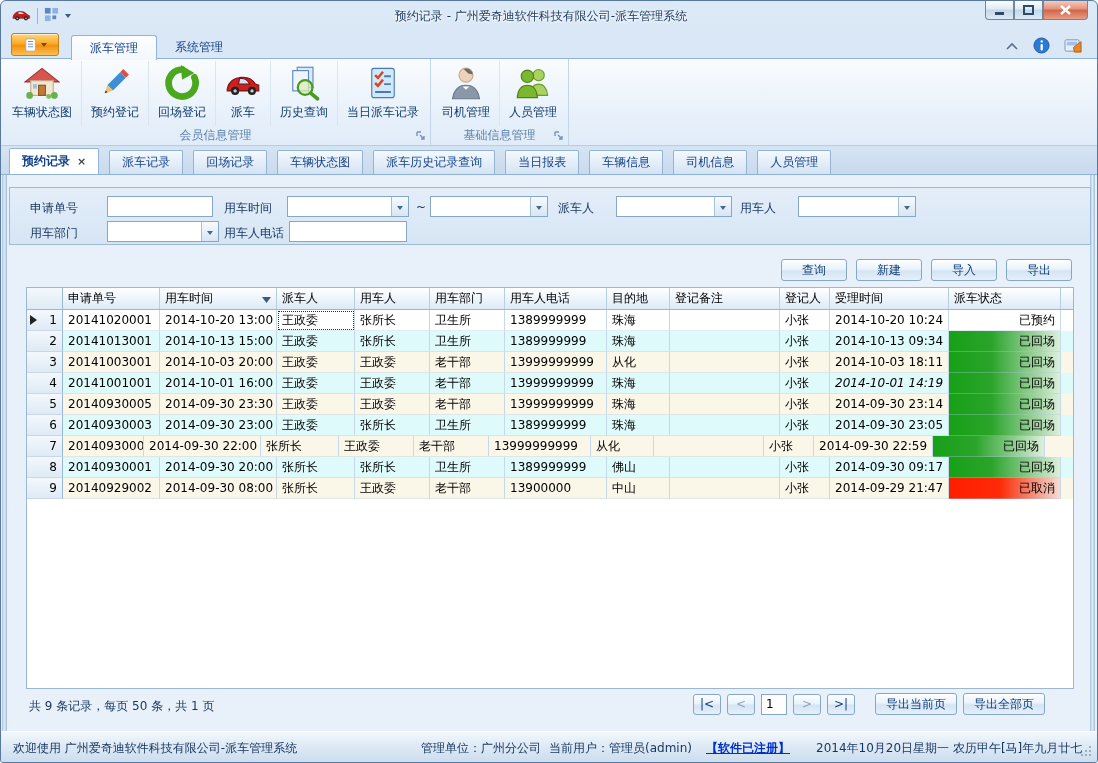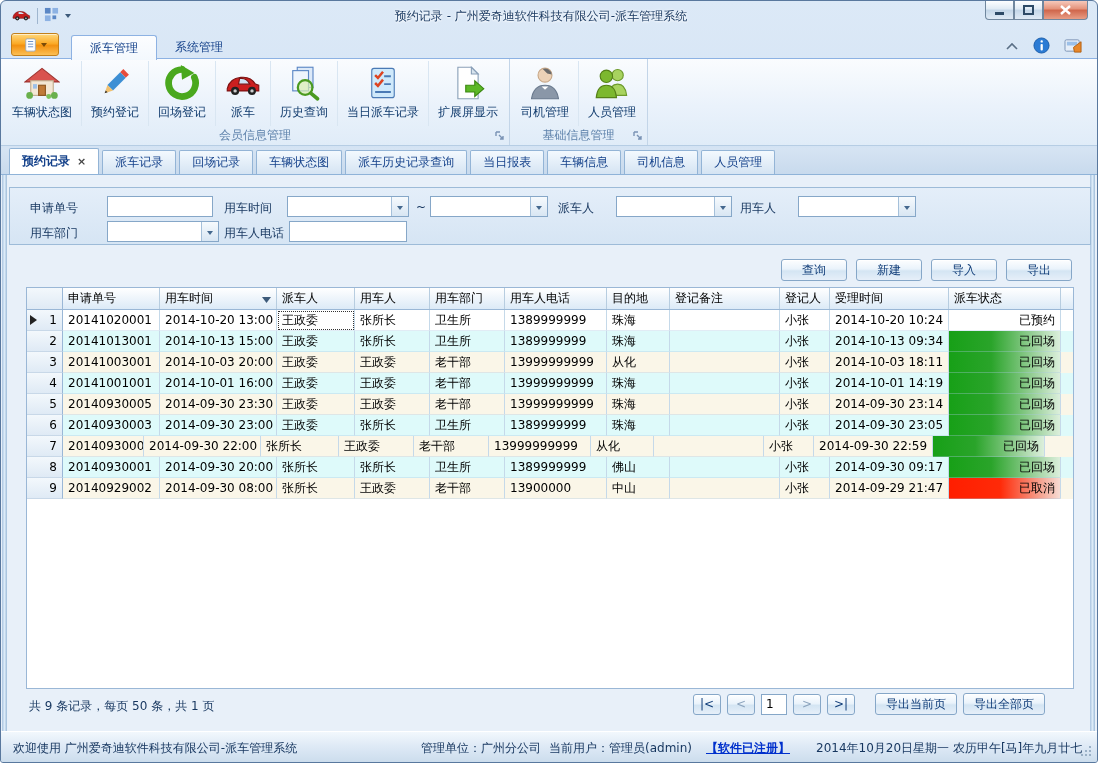--- a/index.html
+++ b/index.html
@@ -47,21 +47,21 @@
   .ricon { width:36px; height:36px; display:block; margin:1px 0 3px; }
   .ricon svg { width:36px; height:36px; display:block; }
   .ritem-label { color:#123c6e; white-space:nowrap; }
   .rgroup-footer { height:19px; position:relative; display:flex; align-items:center; justify-content:center;
     color:#5e82ab; }
   .launcher { position:absolute; right:3px; bottom:3px; width:12px; height:12px; cursor:default; }
 
   
   .doctabs { position:absolute; left:0; top:147px; right:0; height:27px;
     background:linear-gradient(#d6e4f3,#c8daed); border-bottom:1px solid #8fb3d8;
-    display:flex; align-items:flex-end; padding:0 0 0 8px; gap:3px; }
+    display:flex; align-items:flex-end; padding:0 0 0 8px; gap:10px; }
   .dtab { height:24px; padding:0 12px; display:flex; align-items:center; gap:7px;
     border:1px solid #93b4d6; border-bottom:none; border-radius:2px 2px 0 0;
     background:linear-gradient(#f3f9fe,#d5e4f3); color:#15428b; white-space:nowrap; cursor:default; }
   .dtab.active { background:#fff; height:26px; font-weight:bold; }
   .dtab-close { color:#444; font-weight:bold; font-size:11px; }
 
   
   .content { position:absolute; left:0; top:174px; right:0; bottom:31px; background:#e8f0f9; }
   .side-frame { position:absolute; top:0; bottom:0; width:5px;
     background:linear-gradient(90deg,#aac4e0,#dcebf8 50%,#9fbcd9); }
@@ -280,30 +280,20 @@
                   <rect x="6" y="3" width="20" height="26" rx="2" fill="#cfe9fb" stroke="#4a7ab5"></rect>
                   <path d="M9 9 l2.5 2.5 L16 6" stroke="#d42" stroke-width="2.2" fill="none"></path>
                   <line x1="17" y1="10" x2="23" y2="10" stroke="#4a7ab5" stroke-width="1.6"></line>
                   <path d="M9 16 l2.5 2.5 L16 13" stroke="#d42" stroke-width="2.2" fill="none"></path>
                   <line x1="17" y1="17" x2="23" y2="17" stroke="#4a7ab5" stroke-width="1.6"></line>
                   <line x1="9" y1="24" x2="23" y2="24" stroke="#4a7ab5" stroke-width="1.6"></line>
                 </svg>
               </span>
               <div class="ritem-label">当日派车记录</div>
             </div>
-            <div class="ritem">
-              <span class="ricon">
-                <svg viewBox="0 0 32 32">
-                  <path d="M7 2 h12 l6 6 v22 h-18 z" fill="#fff" stroke="#8aa0b8"></path>
-                  <path d="M19 2 l6 6 h-6 z" fill="#d8e4ee" stroke="#8aa0b8"></path>
-                  <polygon points="14,18 22,18 22,14 30,21 22,28 22,24 14,24" fill="#5cb827" stroke="#3c8812"></polygon>
-                </svg>
-              </span>
-              <div class="ritem-label">扩展屏显示</div>
-            </div>
           </div>
           <div class="rgroup-footer">
             <span>会员信息管理</span>
             <span class="launcher"><svg viewBox="0 0 12 12">
                 <path d="M2 2 h4 M2 2 v4" stroke="#7a93b5" stroke-width="1.4" fill="none"></path>
                 <path d="M5 5 l4 4 M9 6 v3 h-3" stroke="#7a93b5" stroke-width="1.4" fill="none"></path>
               </svg></span>
           </div>
         </div>
         <div class="rgroup">
@@ -518,21 +508,21 @@
             </div>
             <div class="gcell" style="width: 97px;">20141001001</div>
             <div class="gcell" style="width: 117px;">2014-10-01 16:00</div>
             <div class="gcell" style="width: 78px;">王政委</div>
             <div class="gcell" style="width: 75px;">王政委</div>
             <div class="gcell" style="width: 75px;">老干部</div>
             <div class="gcell" style="width: 102px;">13999999999</div>
             <div class="gcell" style="width: 63px;">珠海</div>
             <div class="gcell" style="width: 110px;"></div>
             <div class="gcell" style="width: 50px;">小张</div>
-            <div class="gcell" style="width: 119px;">2014-10-01 14:19</div>
+            <div class="gcell" style="width: 119px; font-style: italic;">2014-10-01 14:19</div>
             <div class="gcell status st-returned" style="width: 112px;">已回场</div>
           </div>
           <div class="grow row-cream">
             <div class="icell" style="width: 36px;">
               <span>5</span>
             </div>
             <div class="gcell" style="width: 97px;">20140930005</div>
             <div class="gcell" style="width: 117px;">2014-09-30 23:30</div>
             <div class="gcell" style="width: 78px;">王政委</div>
             <div class="gcell" style="width: 75px;">王政委</div>

